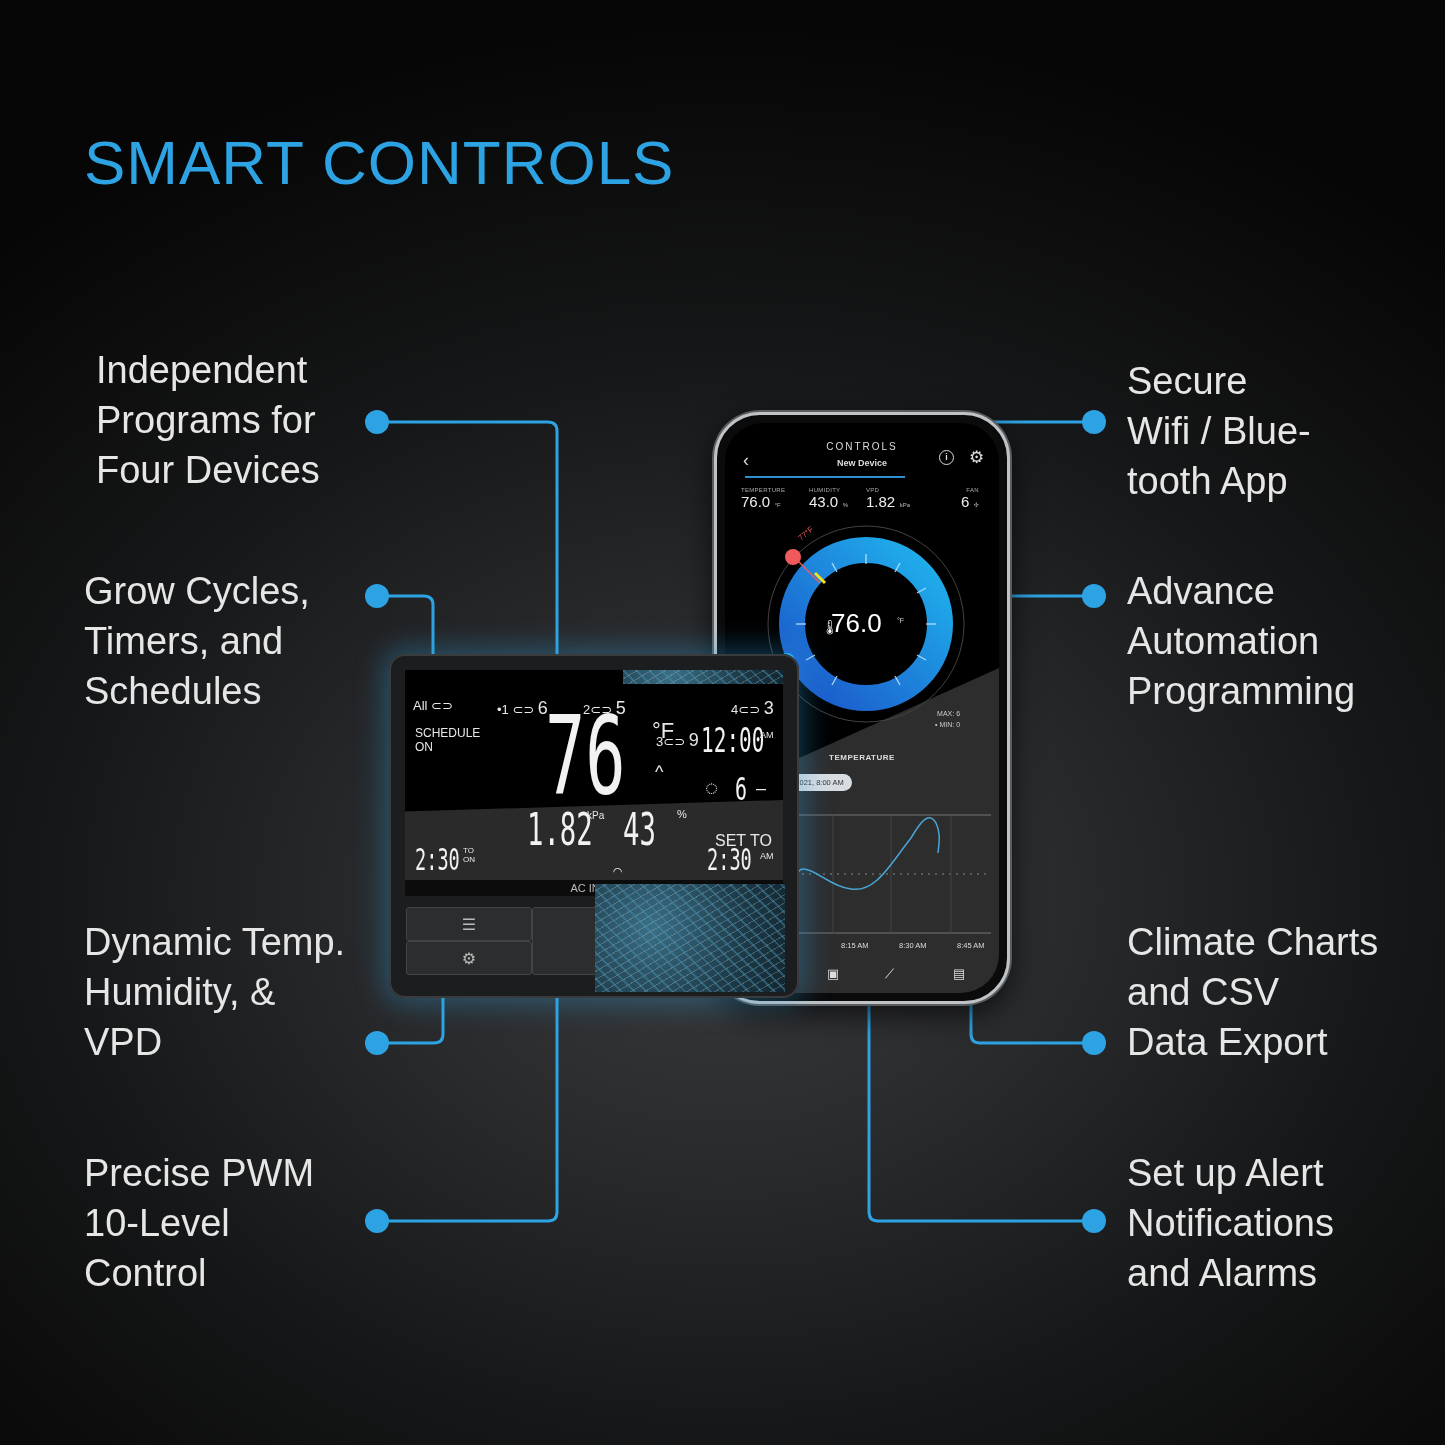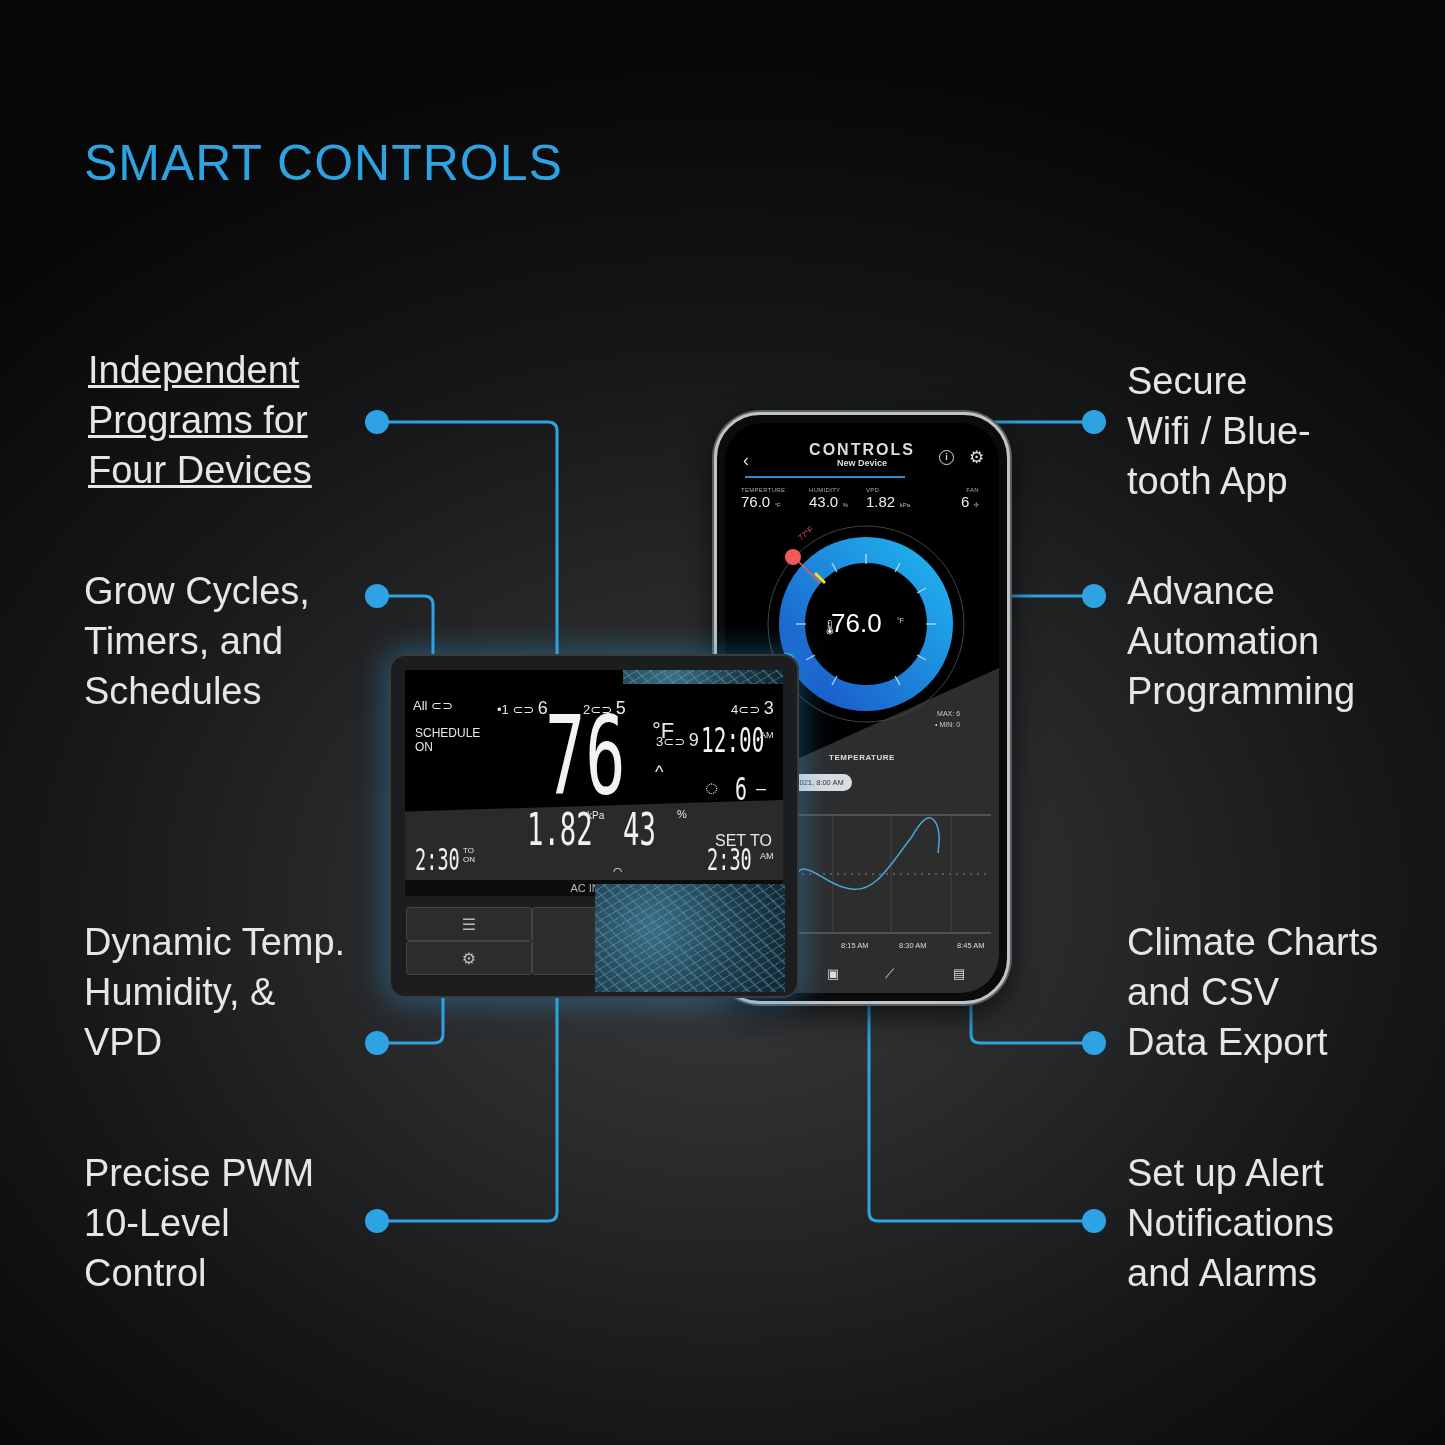--- a/index.html
+++ b/index.html
@@ -1,27 +1,27 @@
 <!DOCTYPE html>
 <html><head>
 <meta charset="utf-8">
 <style>
   html,body{margin:0;padding:0;}
   body{width:1445px;height:1445px;overflow:hidden;position:relative;
     background:radial-gradient(ellipse 75% 60% at 50% 62%, #3a3b3d 0%, #2a2b2d 30%, #161718 62%, #060606 100%);
     font-family:"Liberation Sans","DejaVu Sans",sans-serif;color:#e8e8e8;}
   .abs{position:absolute;}
-  .title{left:84px;top:128px;font-size:50px;color:#2ea3e3;letter-spacing:1px;font-weight:normal;line-height:70px;}
+  .title{left:84px;top:128px;font-size:62px;color:#2ea3e3;letter-spacing:1px;font-weight:normal;line-height:70px;}
   .feat{font-size:38px;line-height:50px;color:#e6e6e6;white-space:pre-line;}
   svg.wires{position:absolute;left:0;top:0;}
   
   .phone{left:714px;top:412px;width:290px;height:586px;border-radius:46px;background:#0b0b0b;
     border:3px solid #bfc3c6;box-shadow:0 0 0 2px #5a5d60, 0 10px 30px rgba(0,0,0,.7);overflow:hidden;}
   .phone .scr{position:absolute;left:8px;top:8px;right:8px;bottom:8px;border-radius:38px;background:#000;overflow:hidden;}
-  .ph-title{position:absolute;top:18px;left:0;right:0;text-align:center;font-size:16px;letter-spacing:2px;font-weight:bold;color:#ddd;}
+  .ph-title{position:absolute;top:18px;left:0;right:0;text-align:center;font-size:10px;letter-spacing:2px;font-weight:normal;color:#ddd;}
   .ph-sub{position:absolute;top:35px;left:0;right:0;text-align:center;font-size:9px;font-weight:bold;color:#ddd;}
   .ph-back{position:absolute;left:18px;top:27px;font-size:18px;color:#ddd;}
   .ph-info{position:absolute;left:214px;top:27px;width:13px;height:13px;border:1.5px solid #ddd;border-radius:50%;font-size:9px;text-align:center;line-height:13px;color:#ddd;font-weight:bold;}
   .ph-gear{position:absolute;left:244px;top:24px;font-size:17px;color:#ddd;}
   .ph-tabline{position:absolute;left:20px;top:53px;width:160px;height:2px;background:#2e8fd0;}
   .stat{position:absolute;top:64px;}
   .stat .l{font-size:6px;color:#aaa;letter-spacing:.3px;}
   .stat .v{font-size:15px;color:#eee;}
   .stat .u{font-size:6px;color:#bbb;}
   .gauge{position:absolute;left:38px;top:98px;width:206px;height:206px;}
@@ -66,21 +66,21 @@
     <circle cx="377" cy="1221" r="12"></circle>
     <circle cx="1094" cy="422" r="12"></circle>
     <circle cx="1094" cy="596" r="12"></circle>
     <circle cx="1094" cy="1043" r="12"></circle>
     <circle cx="1094" cy="1221" r="12"></circle>
   </g>
 </svg>
 
 <div class="abs title">SMART CONTROLS</div>
 
-<div class="abs feat" style="left:88px;top:345px;text-decoration:underline;">Independent
+<div class="abs feat" style="left:96px;top:345px;">Independent
 Programs for
 Four Devices</div>
 <div class="abs feat" style="left:84px;top:566px;">Grow Cycles,
 Timers, and
 Schedules</div>
 <div class="abs feat" style="left:84px;top:917px;">Dynamic Temp.
 Humidity, &amp;
 VPD</div>
 <div class="abs feat" style="left:84px;top:1148px;">Precise PWM
 10-Level

